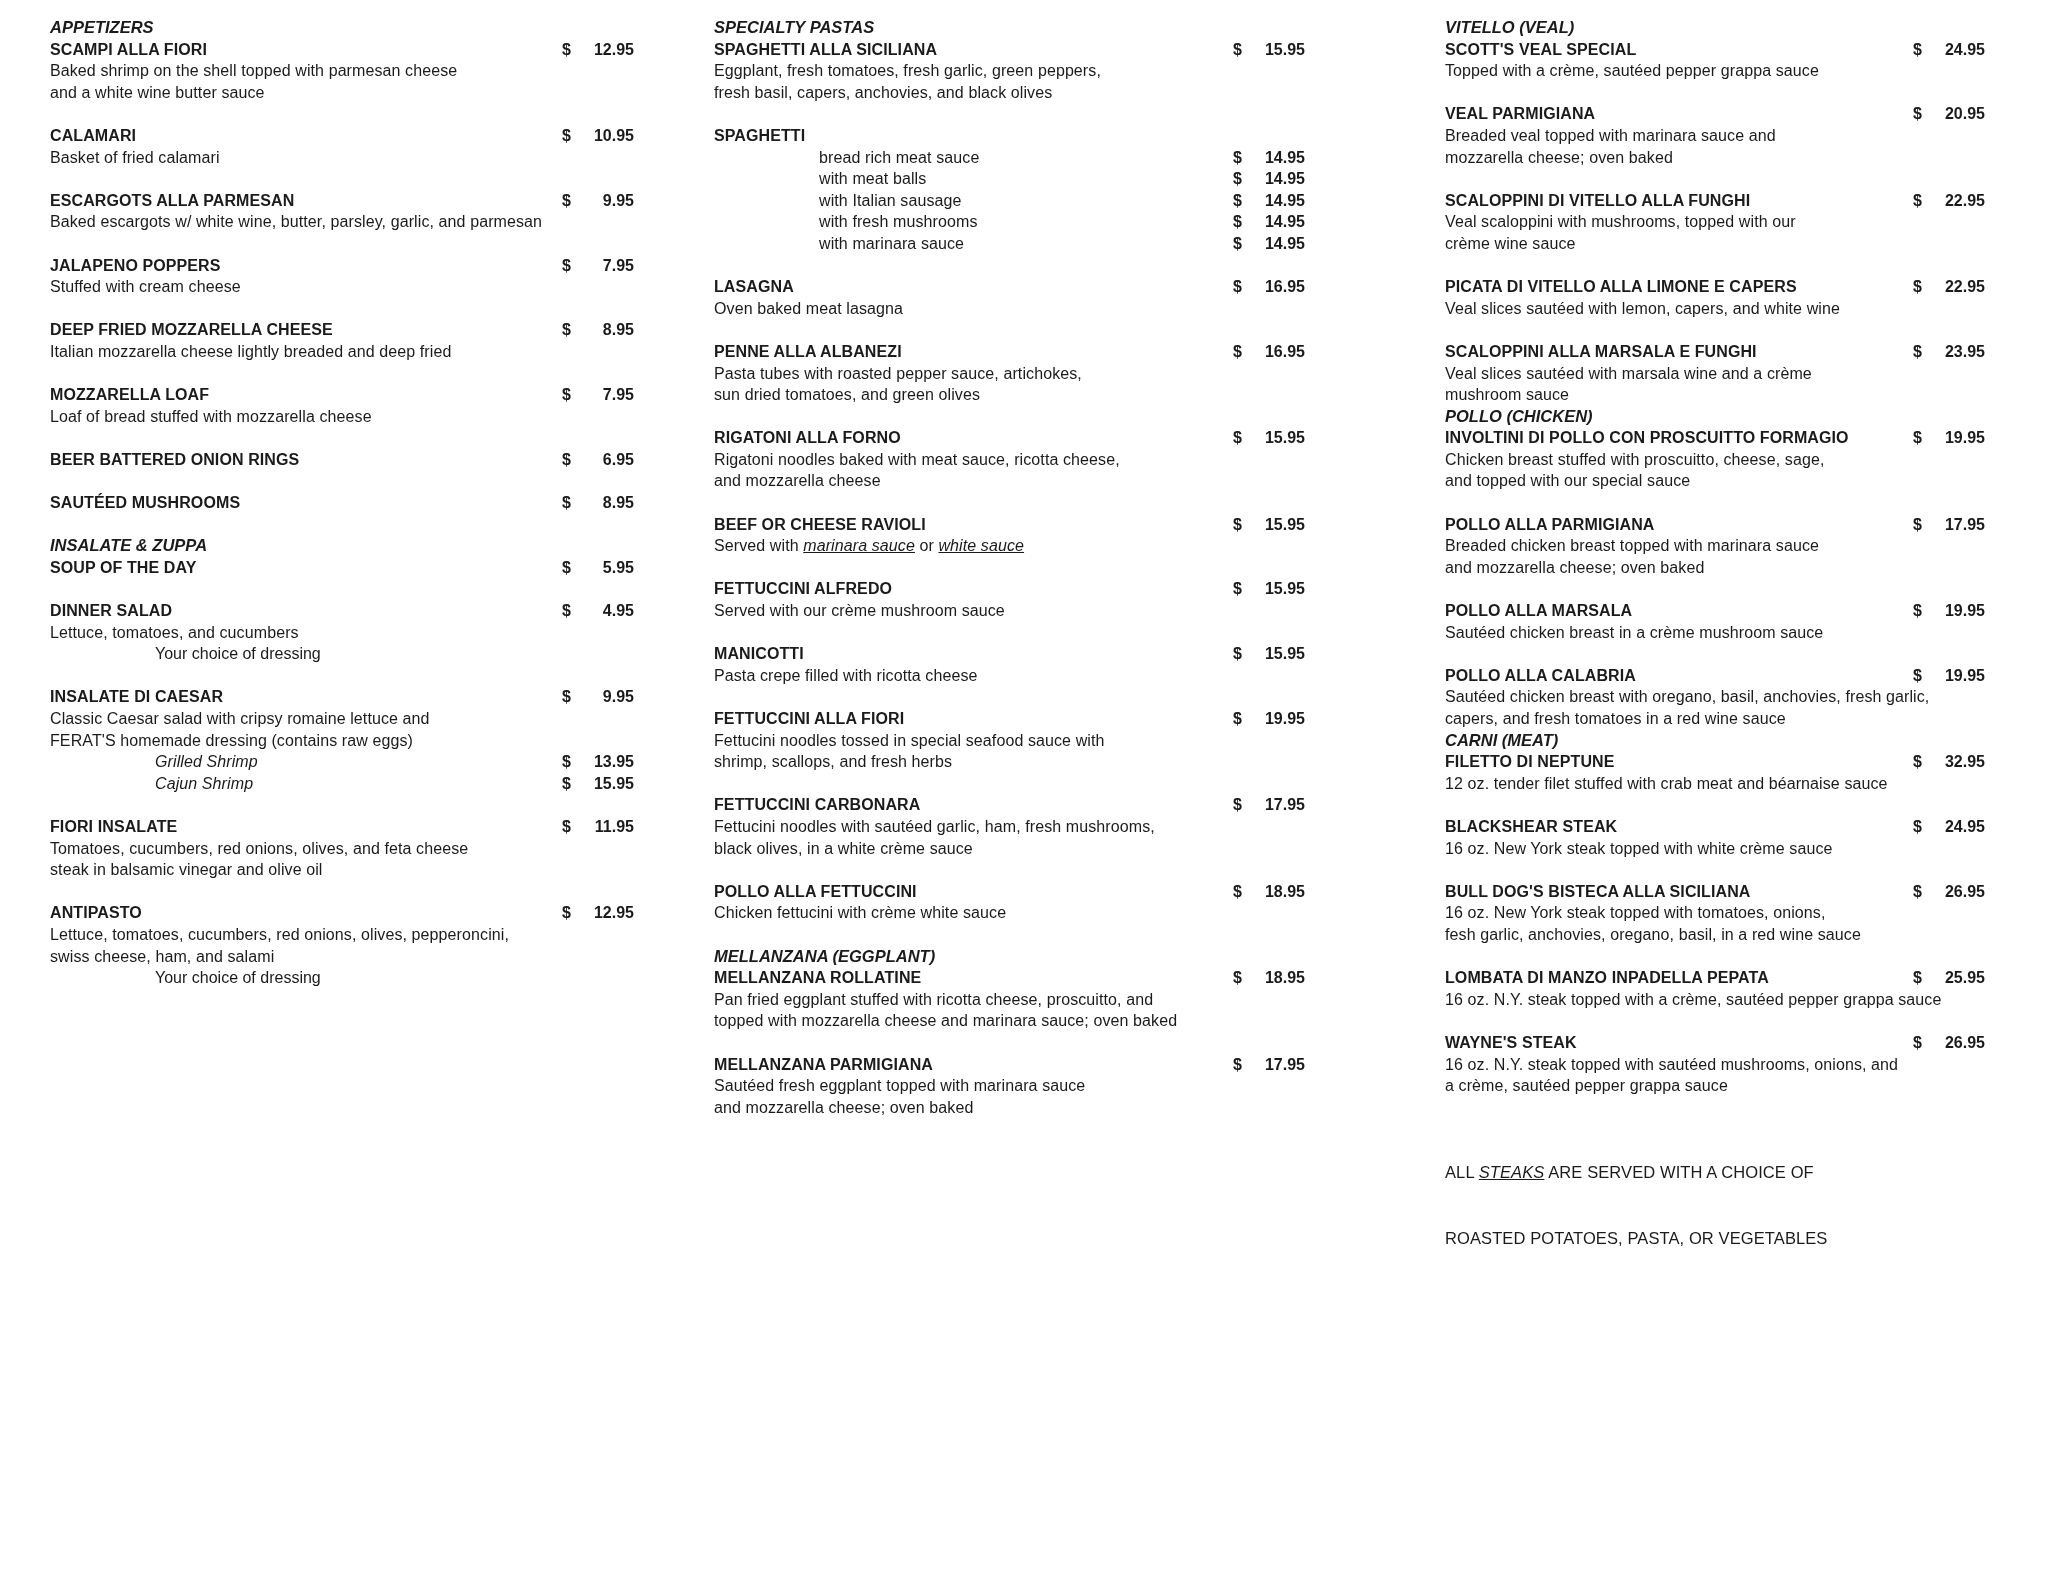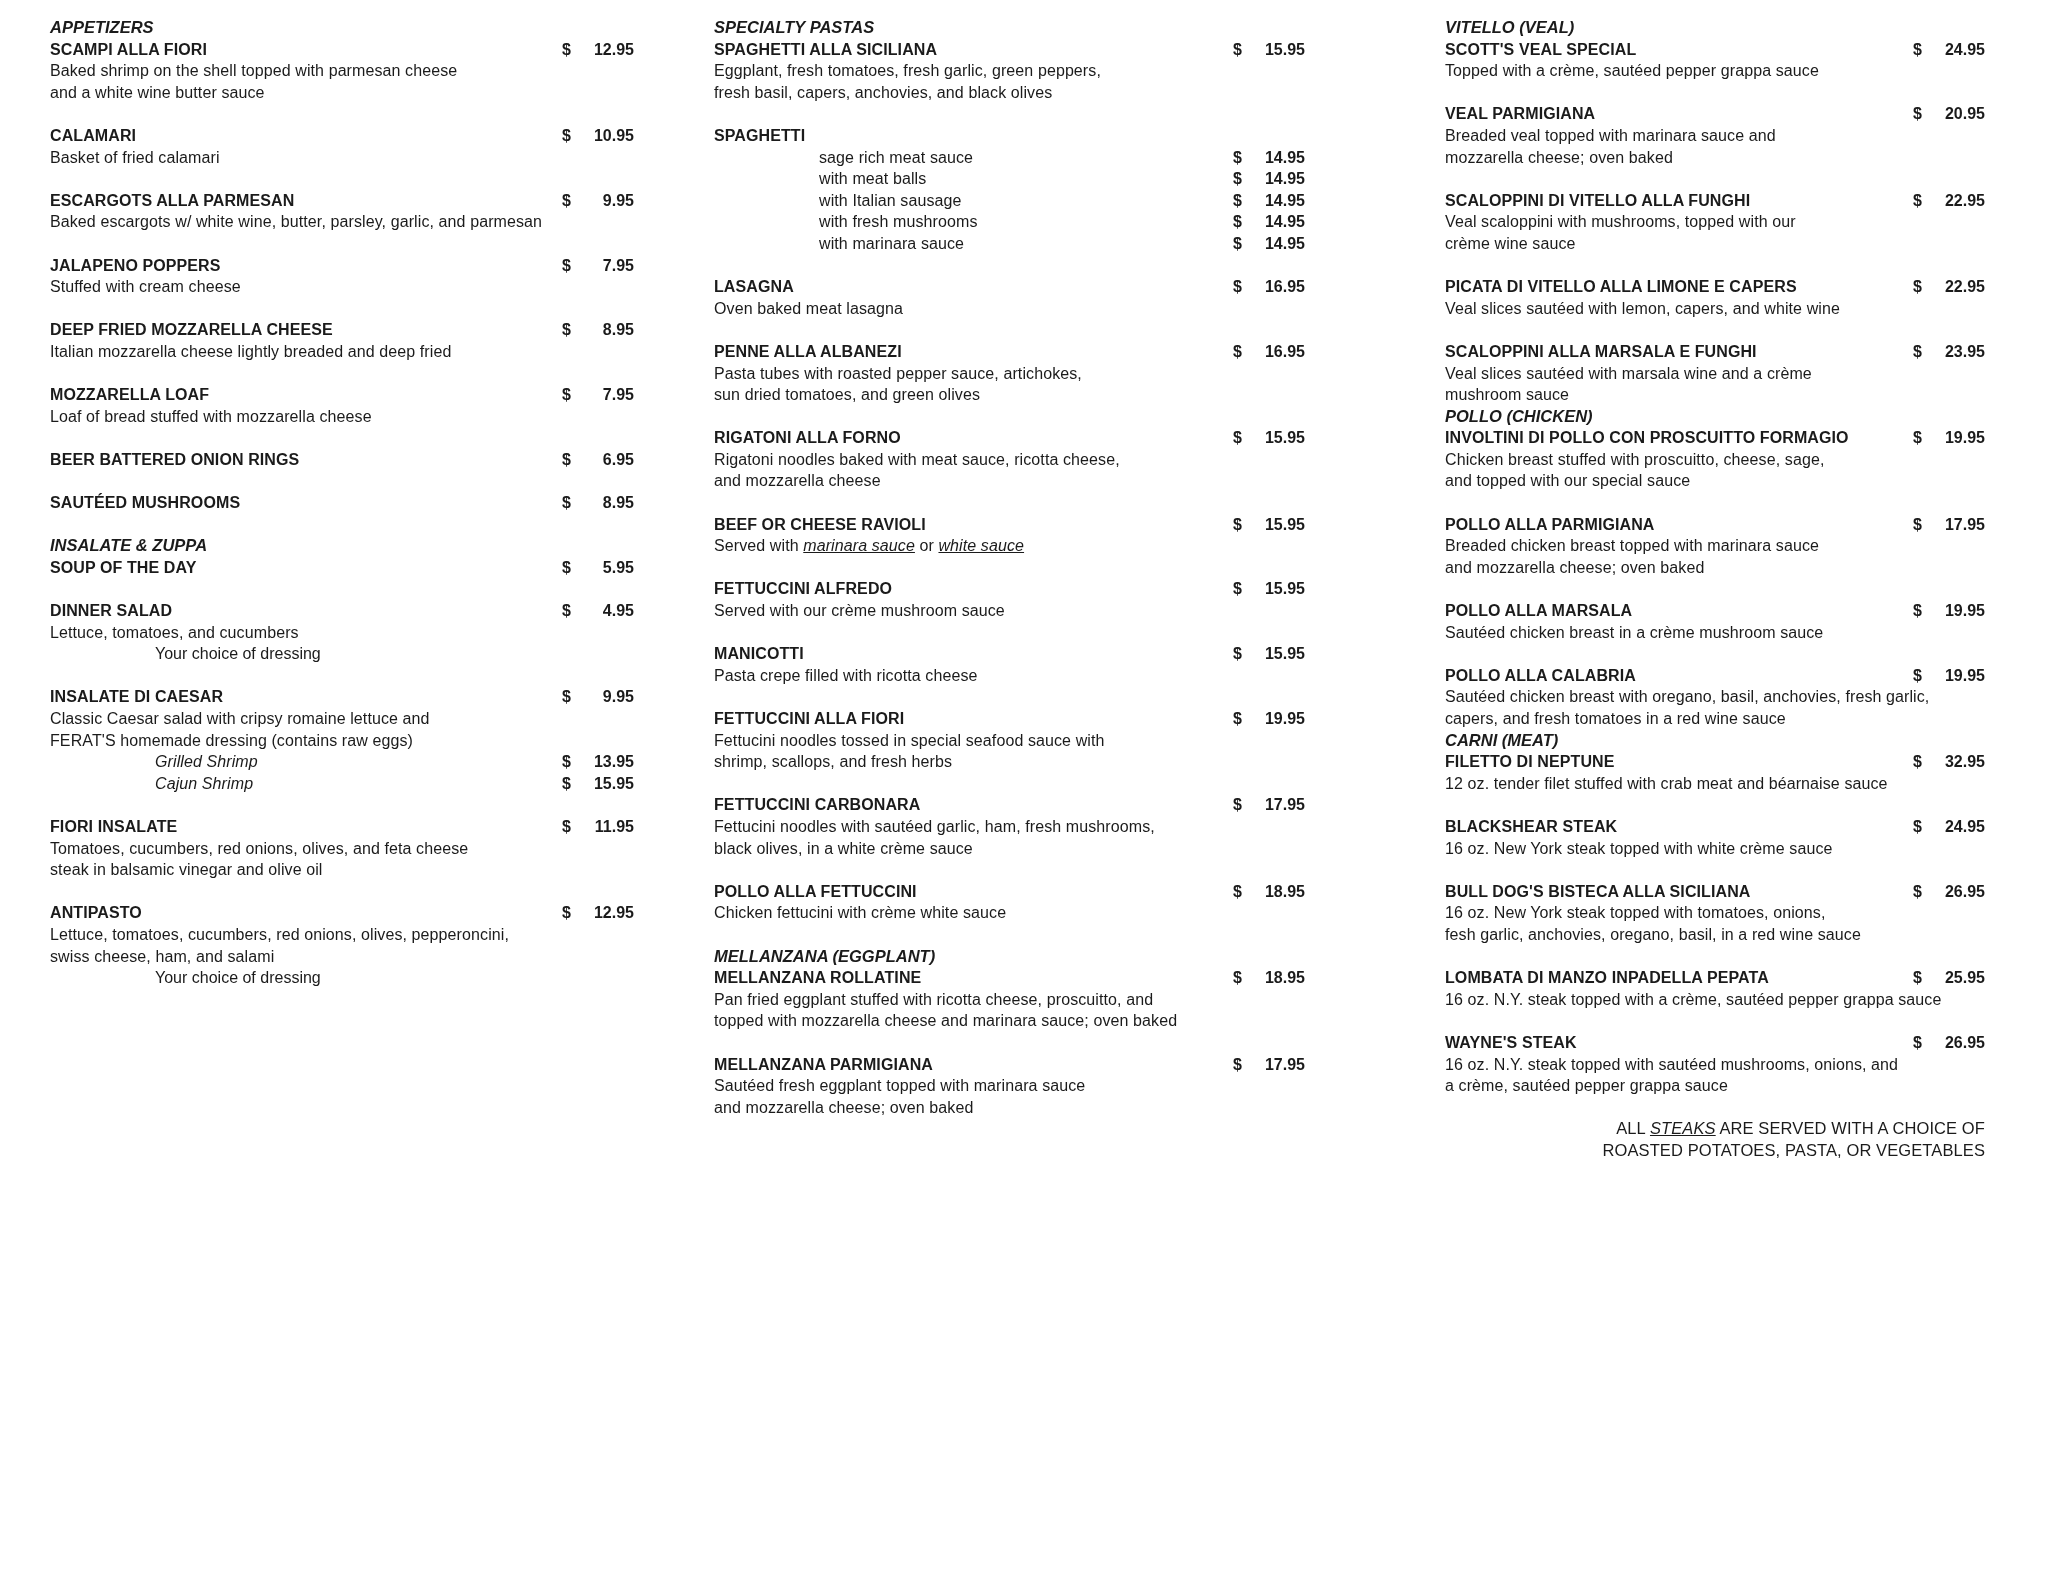--- a/index.html
+++ b/index.html
@@ -24,23 +24,24 @@
     font-size: 16px;
     white-space: nowrap;
   }
   .row.header {
     text-align: left;
     font-weight: bold;
     font-style: italic;
     font-size: 16.5px;
   }
   .row.note {
-    text-align: right;
+    text-align: left;
     font-size: 16.5px;
     letter-spacing: 0.2px;
+    margin-top: 44px;
   }
   .name { font-weight: bold; letter-spacing: 0.1px; margin-top: 46px; }
   .sub .name { font-weight: normal; margin-left: 105px; }
   .sub.italic .name { font-style: italic; }
   .indent-text { margin-left: 105px; text-align: right; }
   .price {
     position: absolute;
     right: 0; top: 0;
     width: 72px;
     height: 21.6px;
@@ -150,21 +151,21 @@
   <div class="col col-1">
       <div class="row header"><span>SPECIALTY PASTAS</span></div>
       <div class="row item"><span class="name">SPAGHETTI ALLA SICILIANA</span><span class="price">
           <span class="cur">$</span>
           <span class="val">15.95</span>
         </span></div>
       <div class="row desc"><span class="desc-text">Eggplant, fresh tomatoes, fresh garlic, green peppers,</span></div>
       <div class="row desc"><span class="desc-text">fresh basil, capers, anchovies, and black olives</span></div>
       <div class="row blank"></div>
       <div class="row item"><span class="name">SPAGHETTI</span></div>
-      <div class="row sub"><span class="name">sage rich meat sauce</span><span class="price">
+      <div class="row sub"><span class="name">bread rich meat sauce</span><span class="price">
           <span class="cur">$</span>
           <span class="val">14.95</span>
         </span></div>
       <div class="row sub"><span class="name">with meat balls</span><span class="price">
           <span class="cur">$</span>
           <span class="val">14.95</span>
         </span></div>
       <div class="row sub"><span class="name">with Italian sausage</span><span class="price">
           <span class="cur">$</span>
           <span class="val">14.95</span>

